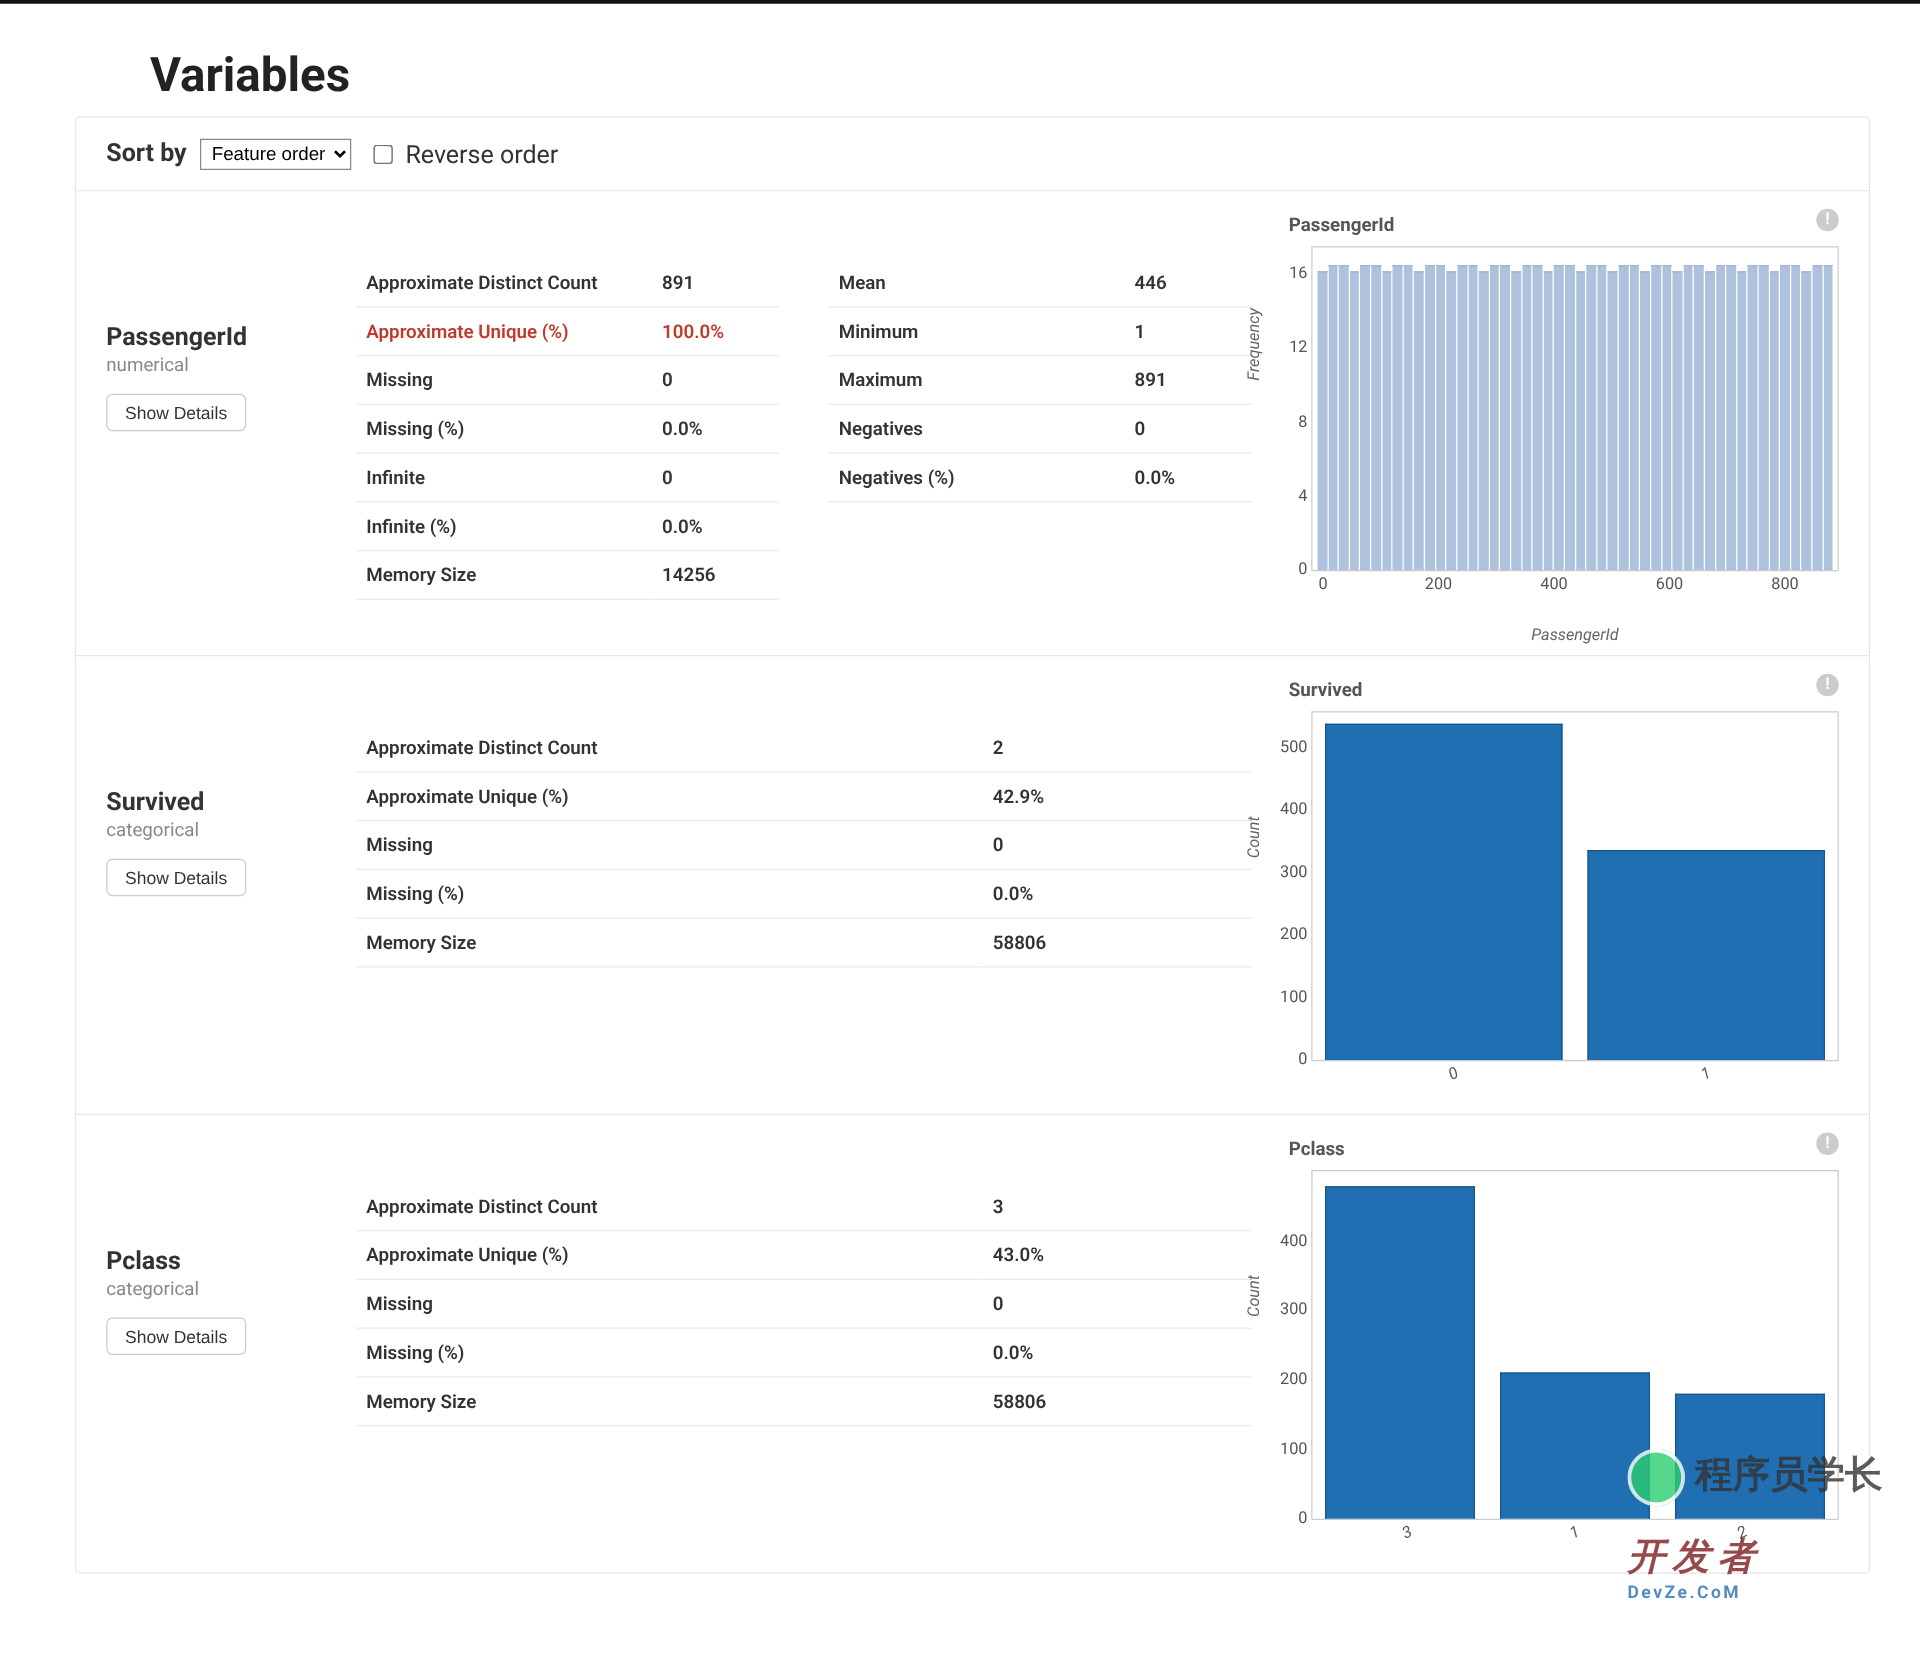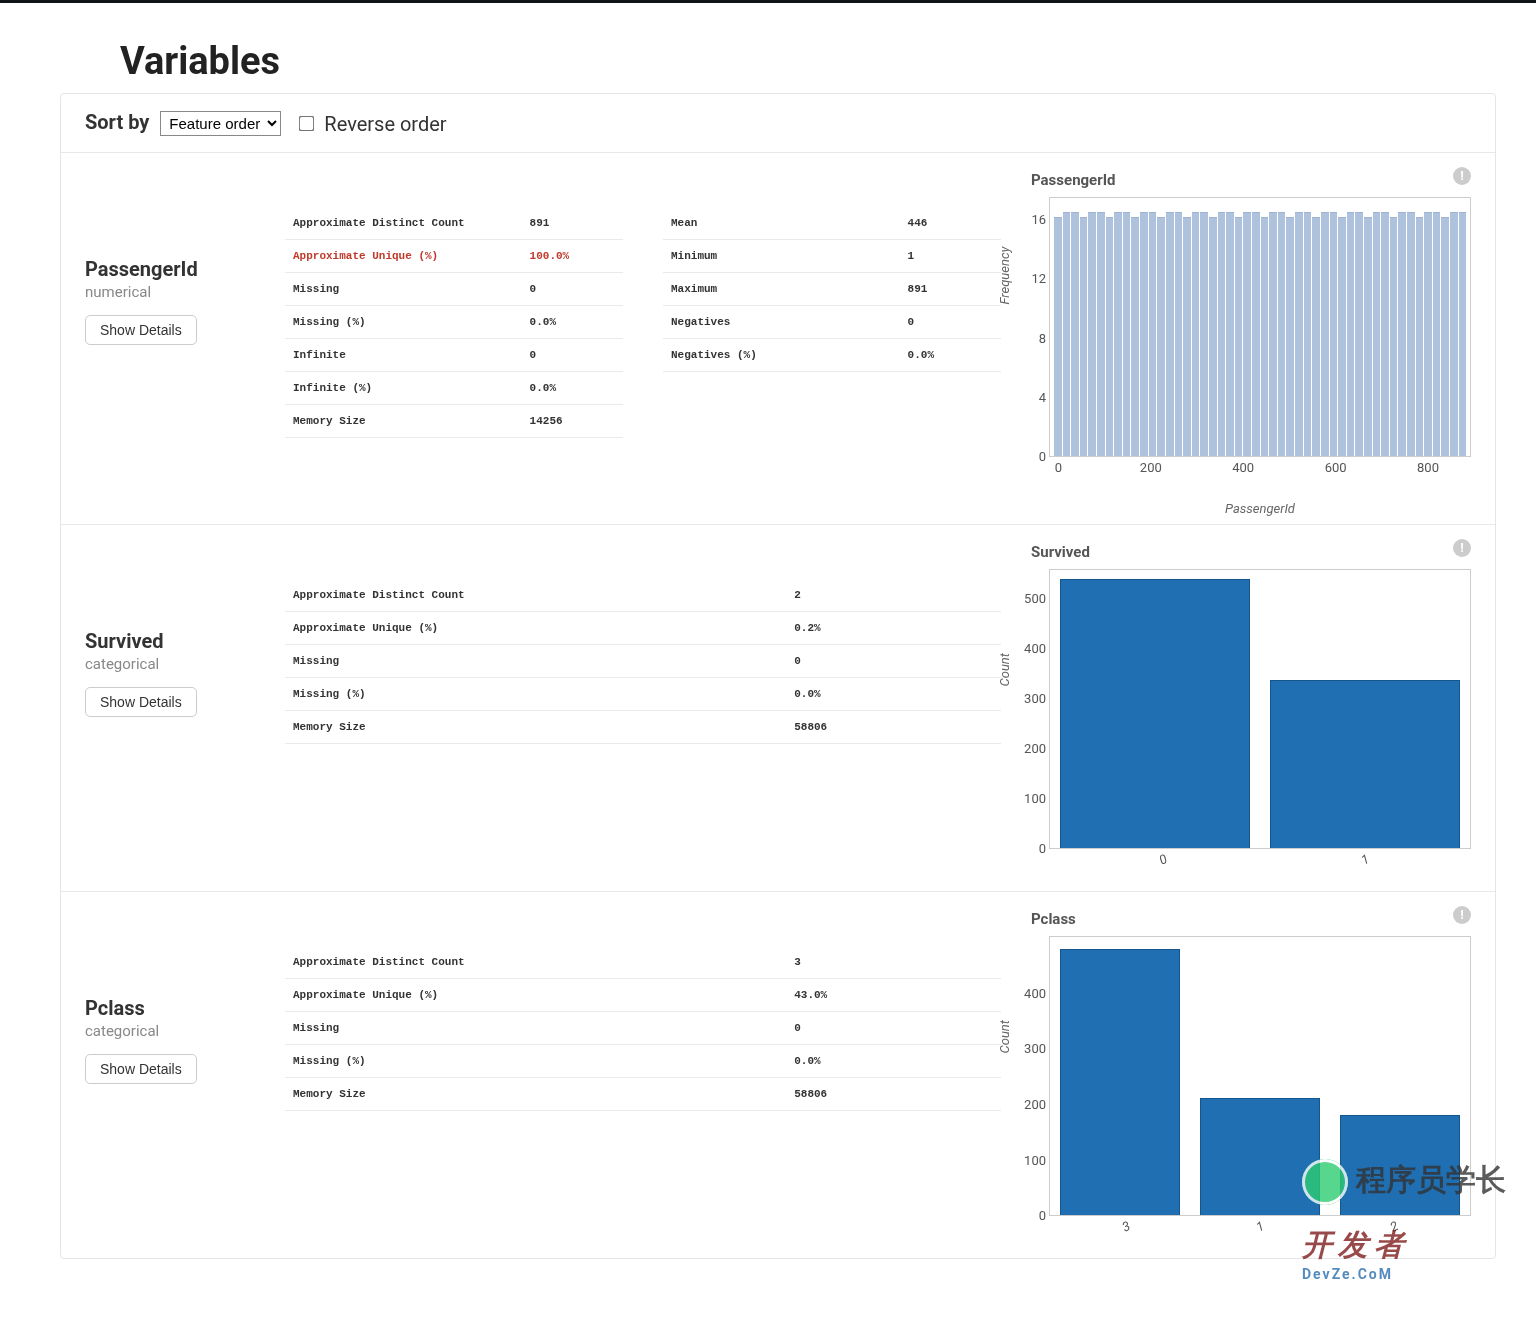--- a/index.html
+++ b/index.html
@@ -61,21 +61,21 @@
     font-size: 14px;
     padding: 6px 14px;
     background: #fff;
     border: 1px solid #ccc;
     border-radius: 5px;
     color: #333;
     cursor: pointer;
   }
   .stats-wrap { display: flex; gap: 40px; align-items: flex-start; padding-top: 40px; }
   .stats-col { flex: 1; }
-  table.stats { width: 100%; border-collapse: collapse; font-size: 11px; font-family: Liberation Mono, monospace; }
+  table.stats { width: 100%; border-collapse: collapse; font-size: 15px; }
   table.stats td { padding: 10px 8px; border-bottom: 1px solid #eaeaea; }
   table.stats td:first-child { font-weight: 600; color: #333; width: 70%; }
   table.stats td:last-child { font-weight: 600; color: #333; text-align: left; }
   .highlight td { color: #c0392b !important; }
   .chart-box { position: relative; }
   .chart-title { font-size: 15px; font-weight: 700; color: #555; padding: 4px 0 8px 30px; position: relative; }
   .info-icon {
     position: absolute; right: 0; top: 0;
     width: 18px; height: 18px; border-radius: 50%;
     background: #ccc; color: #fff; font-size: 13px; font-weight: 700;
@@ -290,21 +290,21 @@
       <div class="stats-wrap">
         <div class="stats-col" style="flex:2">
           <table class="stats">
             <tbody>
                 <tr>
                   <td>Approximate Distinct Count</td>
                   <td>2</td>
                 </tr>
             <tr>
                   <td>Approximate Unique (%)</td>
-                  <td>0.2%</td>
+                  <td>42.9%</td>
                 </tr>
             <tr>
                   <td>Missing</td>
                   <td>0</td>
                 </tr>
             <tr>
                   <td>Missing (%)</td>
                   <td>0.0%</td>
                 </tr>
             <tr>

